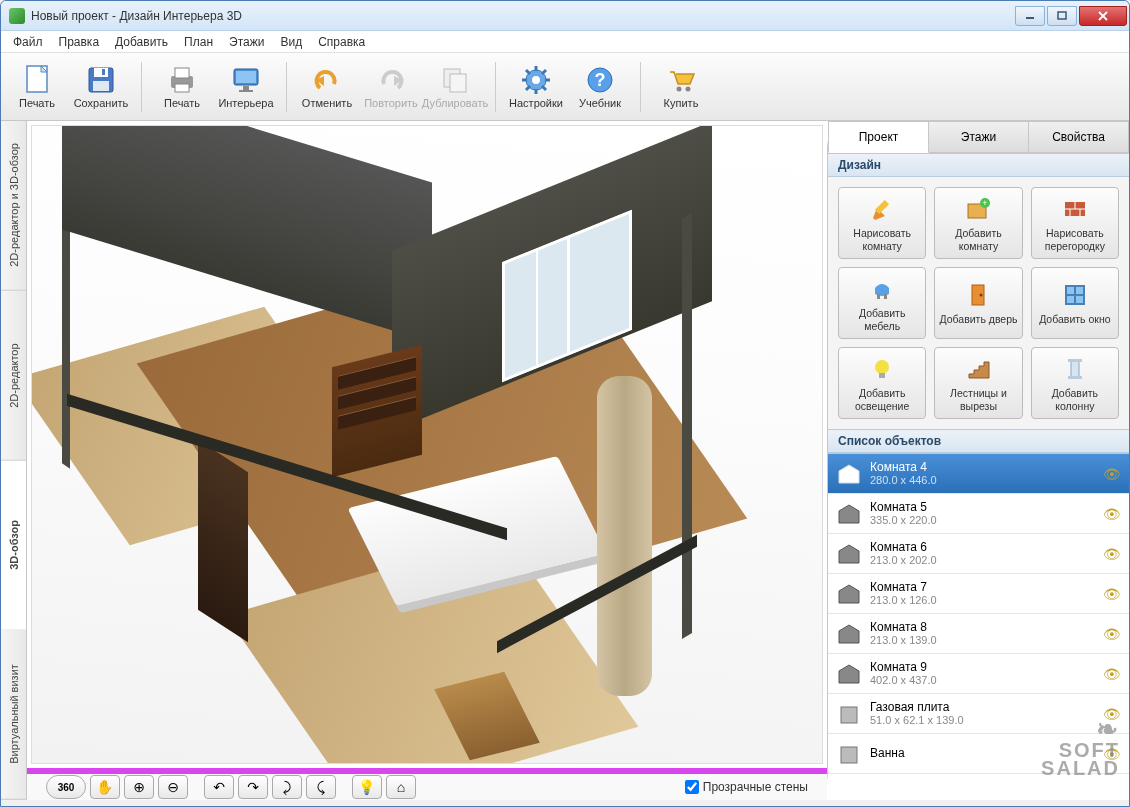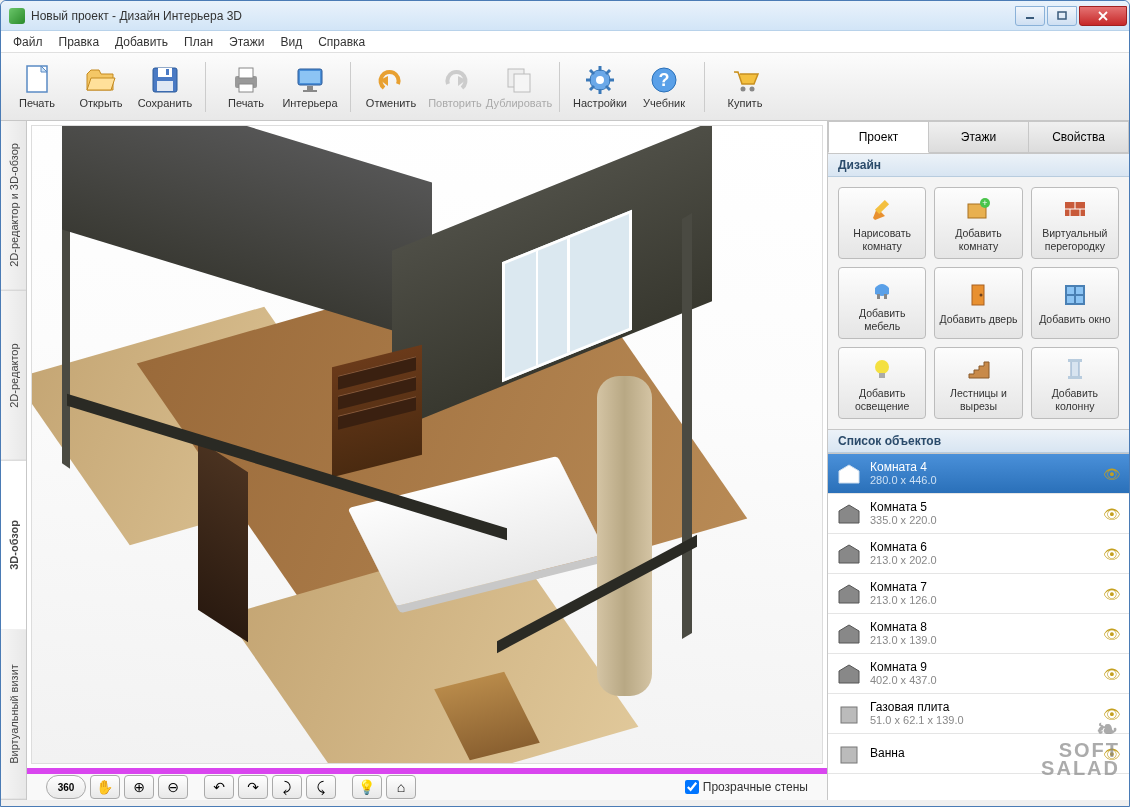--- a/index.html
+++ b/index.html
@@ -42,21 +42,21 @@
 .floor.light { background: linear-gradient(135deg,#c4a573,#e0c89a); }
 .furniture { position:absolute; }
 
 .viewport-toolbar { height: 32px; display: flex; align-items: center; padding: 0 19px; gap: 4px; border-top: 6px solid #d946ef; background:#f9f9f9; }
 .vp-btn { width: 30px; height: 24px; border: 1px solid #aaa; border-radius: 4px; background: linear-gradient(#fff,#e8e8e8); display:flex; align-items:center; justify-content:center; font-size:14px; cursor:default; }
 .vp-btn.round { border-radius: 12px; }
 .vp-spacer { flex: 1; }
 .checkbox-wrap { display:flex; align-items:center; gap:4px; font-size:12px; color:#333; }
 .checkbox-wrap input { width:14px; height:14px; }
 
-.right-panel { width: 302px; background: #f4f4f4; border-left: 1px solid #c7c7c7; display: flex; flex-direction: column; }
+.right-panel { width: 302px; background: #f4f4f4; border-left: 1px solid #c7c7c7; display: flex; flex-direction: column; border-radius: 27px; }
 .rp-tabs { height: 32px; display: flex; }
 .rp-tab { flex: 1; display: flex; align-items: center; justify-content: center; font-size: 12px; border: 1px solid #c7c7c7; border-left: none; background: linear-gradient(#f0f0f0,#dcdcdc); cursor:default; }
 .rp-tab:first-child { border-left: 1px solid #c7c7c7; }
 .rp-tab.active { background: #fff; border-bottom: 1px solid #fff; }
 
 .section-header { height: 24px; background: linear-gradient(#ecf2f8,#d8e5f2); border-top:1px solid #c7c7c7; border-bottom:1px solid #b8ccde; display:flex; align-items:center; padding:0 10px; font-size:12px; font-weight:bold; color:#2a4a6a; }
 
 .design-grid { display: grid; grid-template-columns: repeat(3, 1fr); gap: 8px; padding: 10px; }
 .design-btn { height: 72px; border: 1px solid #bcbcbc; border-radius: 4px; background: linear-gradient(#fdfdfd,#e5e5e5); display: flex; flex-direction: column; align-items: center; justify-content: center; font-size: 10.5px; color:#333; text-align:center; line-height:1.15; cursor:default; padding: 2px; }
 .design-icon { width:30px; height:30px; margin-bottom:3px; display:flex; align-items:center; justify-content:center; }
@@ -122,29 +122,20 @@
   <div class="toolbar">
     <div class="tool-group">
       <div class="tool-btn">
         <div class="tool-icon">
             <svg width="28" height="32">
               <rect x="4" y="2" width="20" height="26" fill="#fff" stroke="#5a8ac4" stroke-width="1.5"></rect>
               <polygon points="18,2 24,8 18,8" fill="#cde3f7" stroke="#5a8ac4"></polygon>
             </svg>
           </div>
         <div class="tool-label">Печать</div>
-      </div>
-      <div class="tool-btn">
-        <div class="tool-icon">
-            <svg width="32" height="28">
-              <path d="M2 8 L6 4 L14 4 L16 8 L28 8 L28 24 L2 24 Z" fill="#f4c766" stroke="#c48a20"></path>
-              <path d="M6 12 L30 12 L26 24 L2 24 Z" fill="#ffe09a" stroke="#c48a20"></path>
-            </svg>
-          </div>
-        <div class="tool-label">Открыть</div>
       </div>
       <div class="tool-btn">
         <div class="tool-icon">
             <svg width="28" height="28">
               <rect x="2" y="2" width="24" height="24" fill="#4a7ac4" stroke="#2a5a9a" rx="2"></rect>
               <rect x="7" y="2" width="14" height="9" fill="#fff"></rect>
               <rect x="6" y="15" width="16" height="10" fill="#e0e8f4"></rect>
               <rect x="15" y="3" width="3" height="6" fill="#4a7ac4"></rect>
             </svg>
           </div>
@@ -366,21 +357,21 @@
         <div class="design-btn">
           <div class="design-icon">
               <svg width="26" height="26">
                 <rect x="3" y="6" width="20" height="14" fill="#c85a3a"></rect>
                 <line x1="3" y1="13" x2="23" y2="13" stroke="#fff"></line>
                 <line x1="13" y1="6" x2="13" y2="13" stroke="#fff"></line>
                 <line x1="8" y1="13" x2="8" y2="20" stroke="#fff"></line>
                 <line x1="18" y1="13" x2="18" y2="20" stroke="#fff"></line>
               </svg>
             </div>
-          <span>Виртуальный перегородку</span>
+          <span>Нарисовать перегородку</span>
         </div>
         <div class="design-btn">
           <div class="design-icon">
               <svg width="26" height="26">
                 <path d="M6 12 Q13 4 20 12 L20 18 Q13 22 6 18 Z" fill="#5aa0e8"></path>
                 <rect x="8" y="18" width="3" height="5" fill="#888"></rect>
                 <rect x="15" y="18" width="3" height="5" fill="#888"></rect>
               </svg>
             </div>
           <span>Добавить мебель</span>

